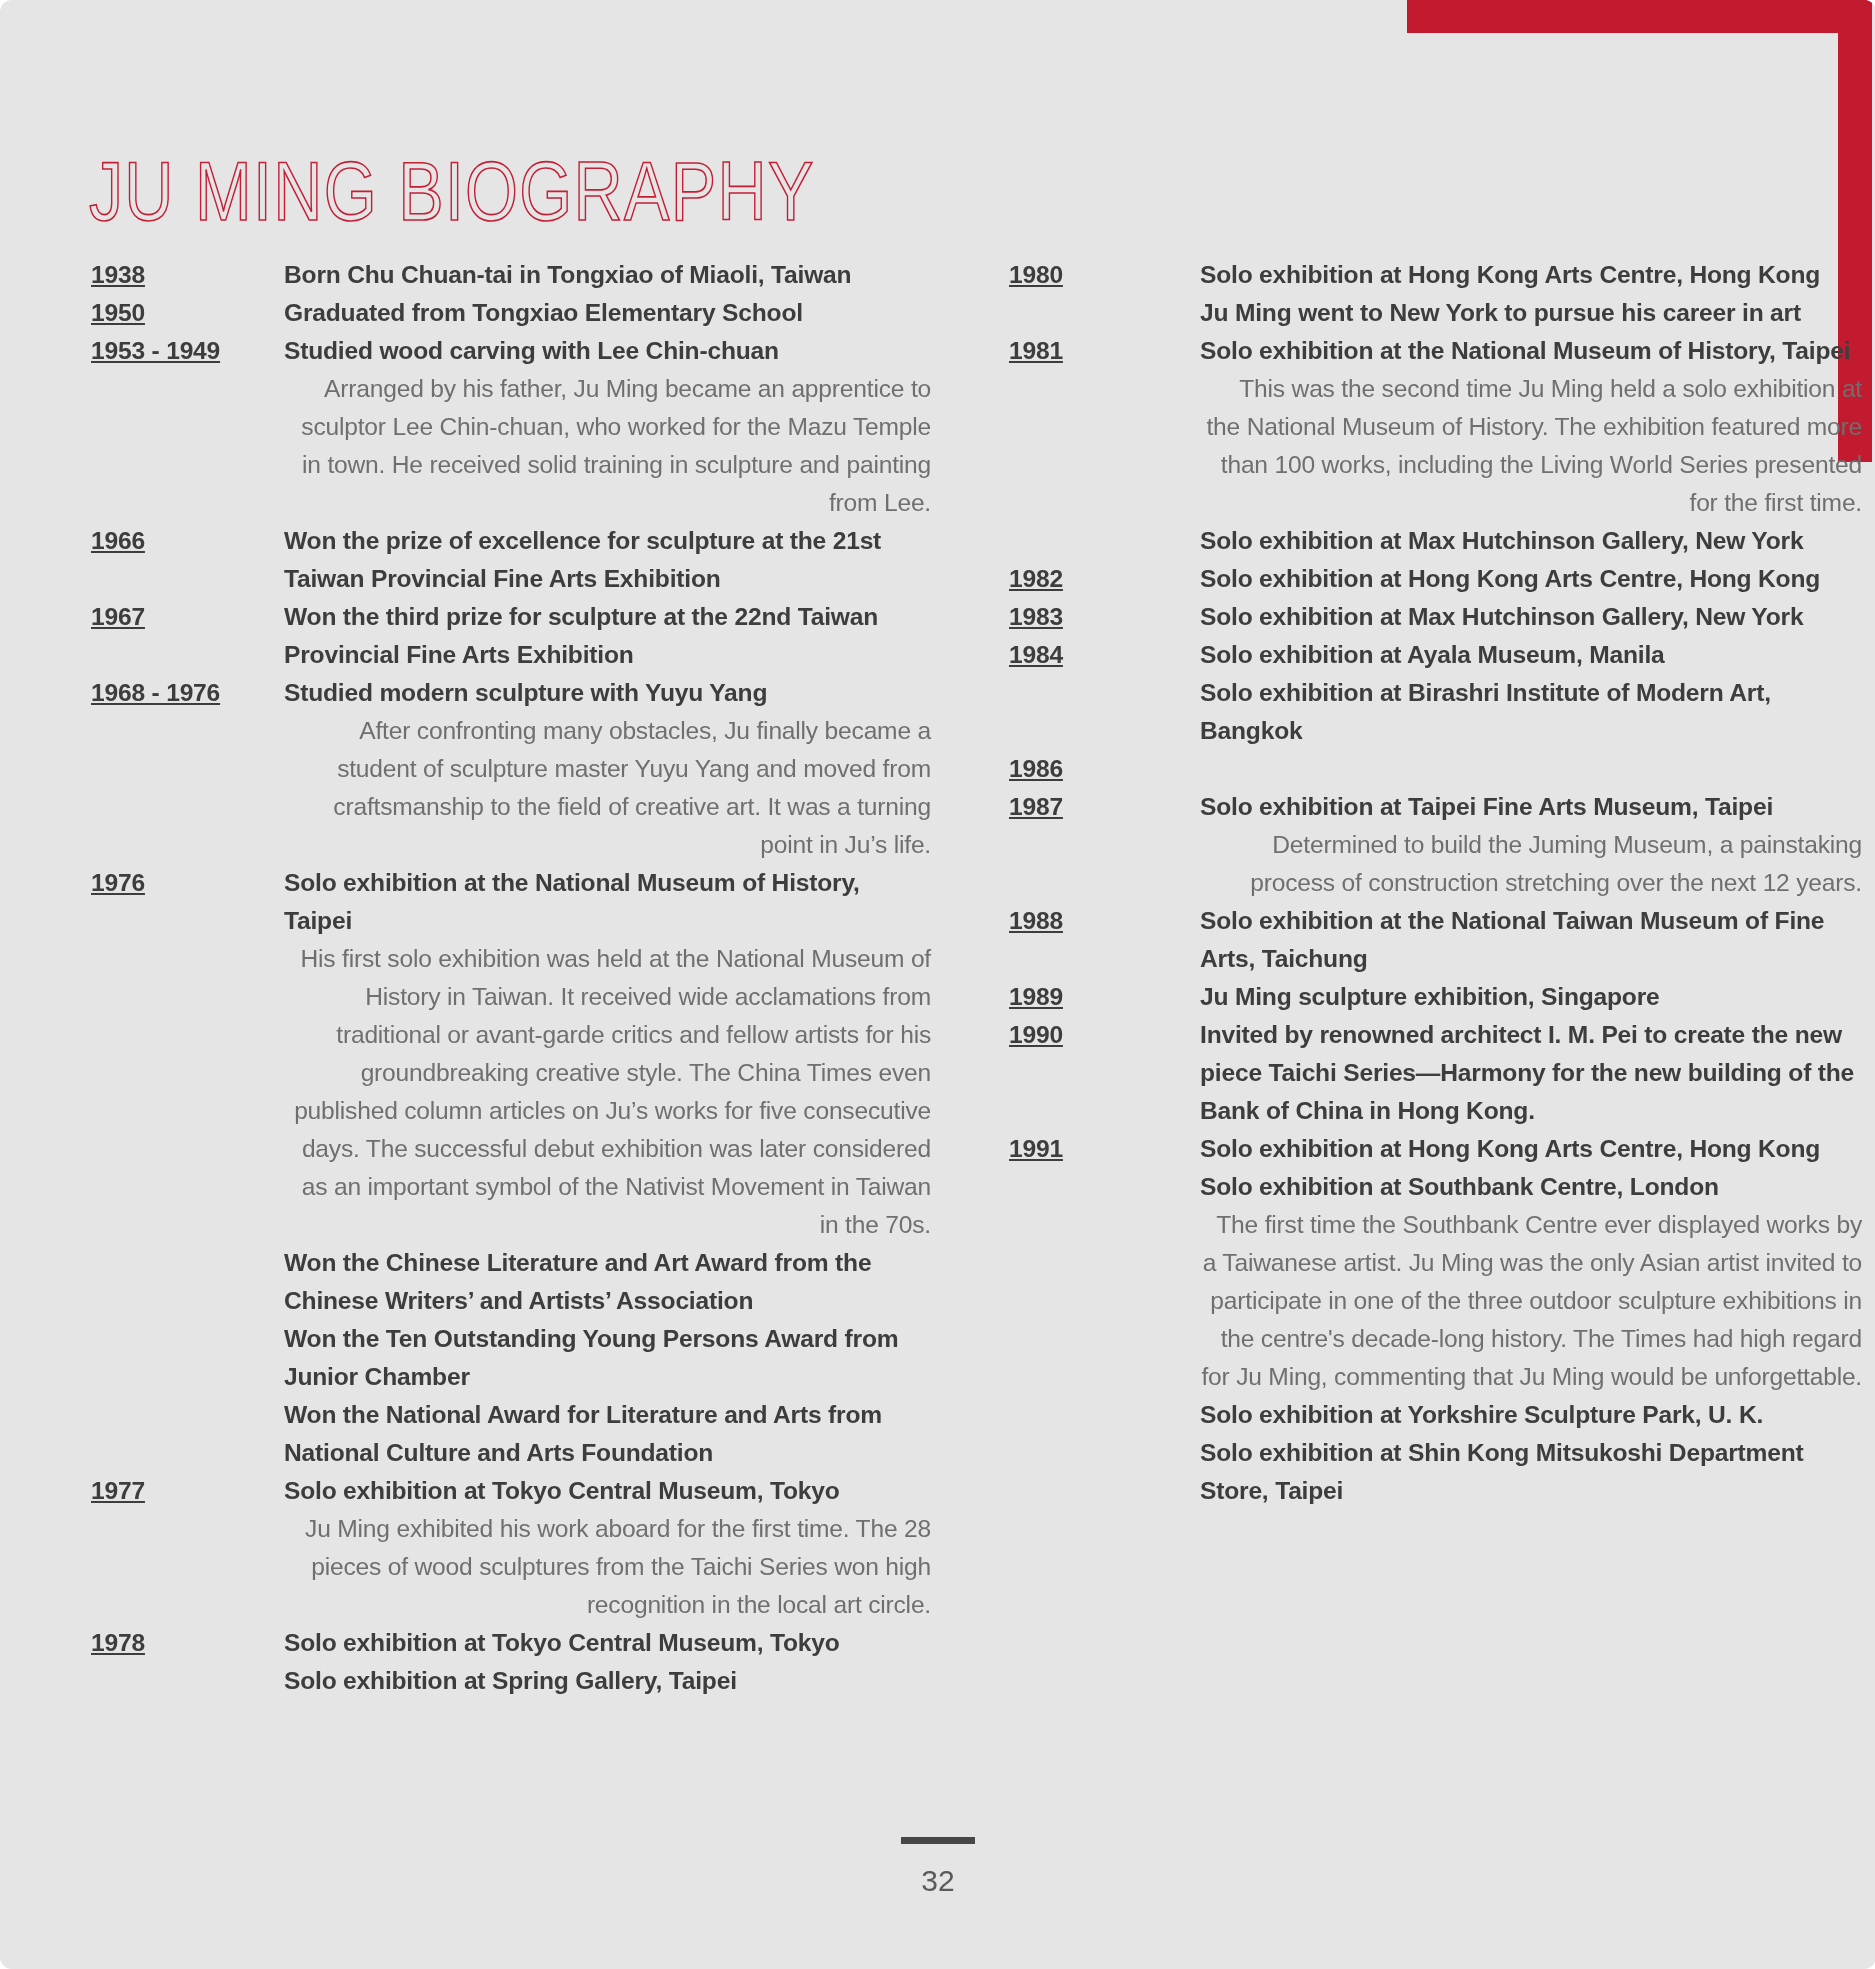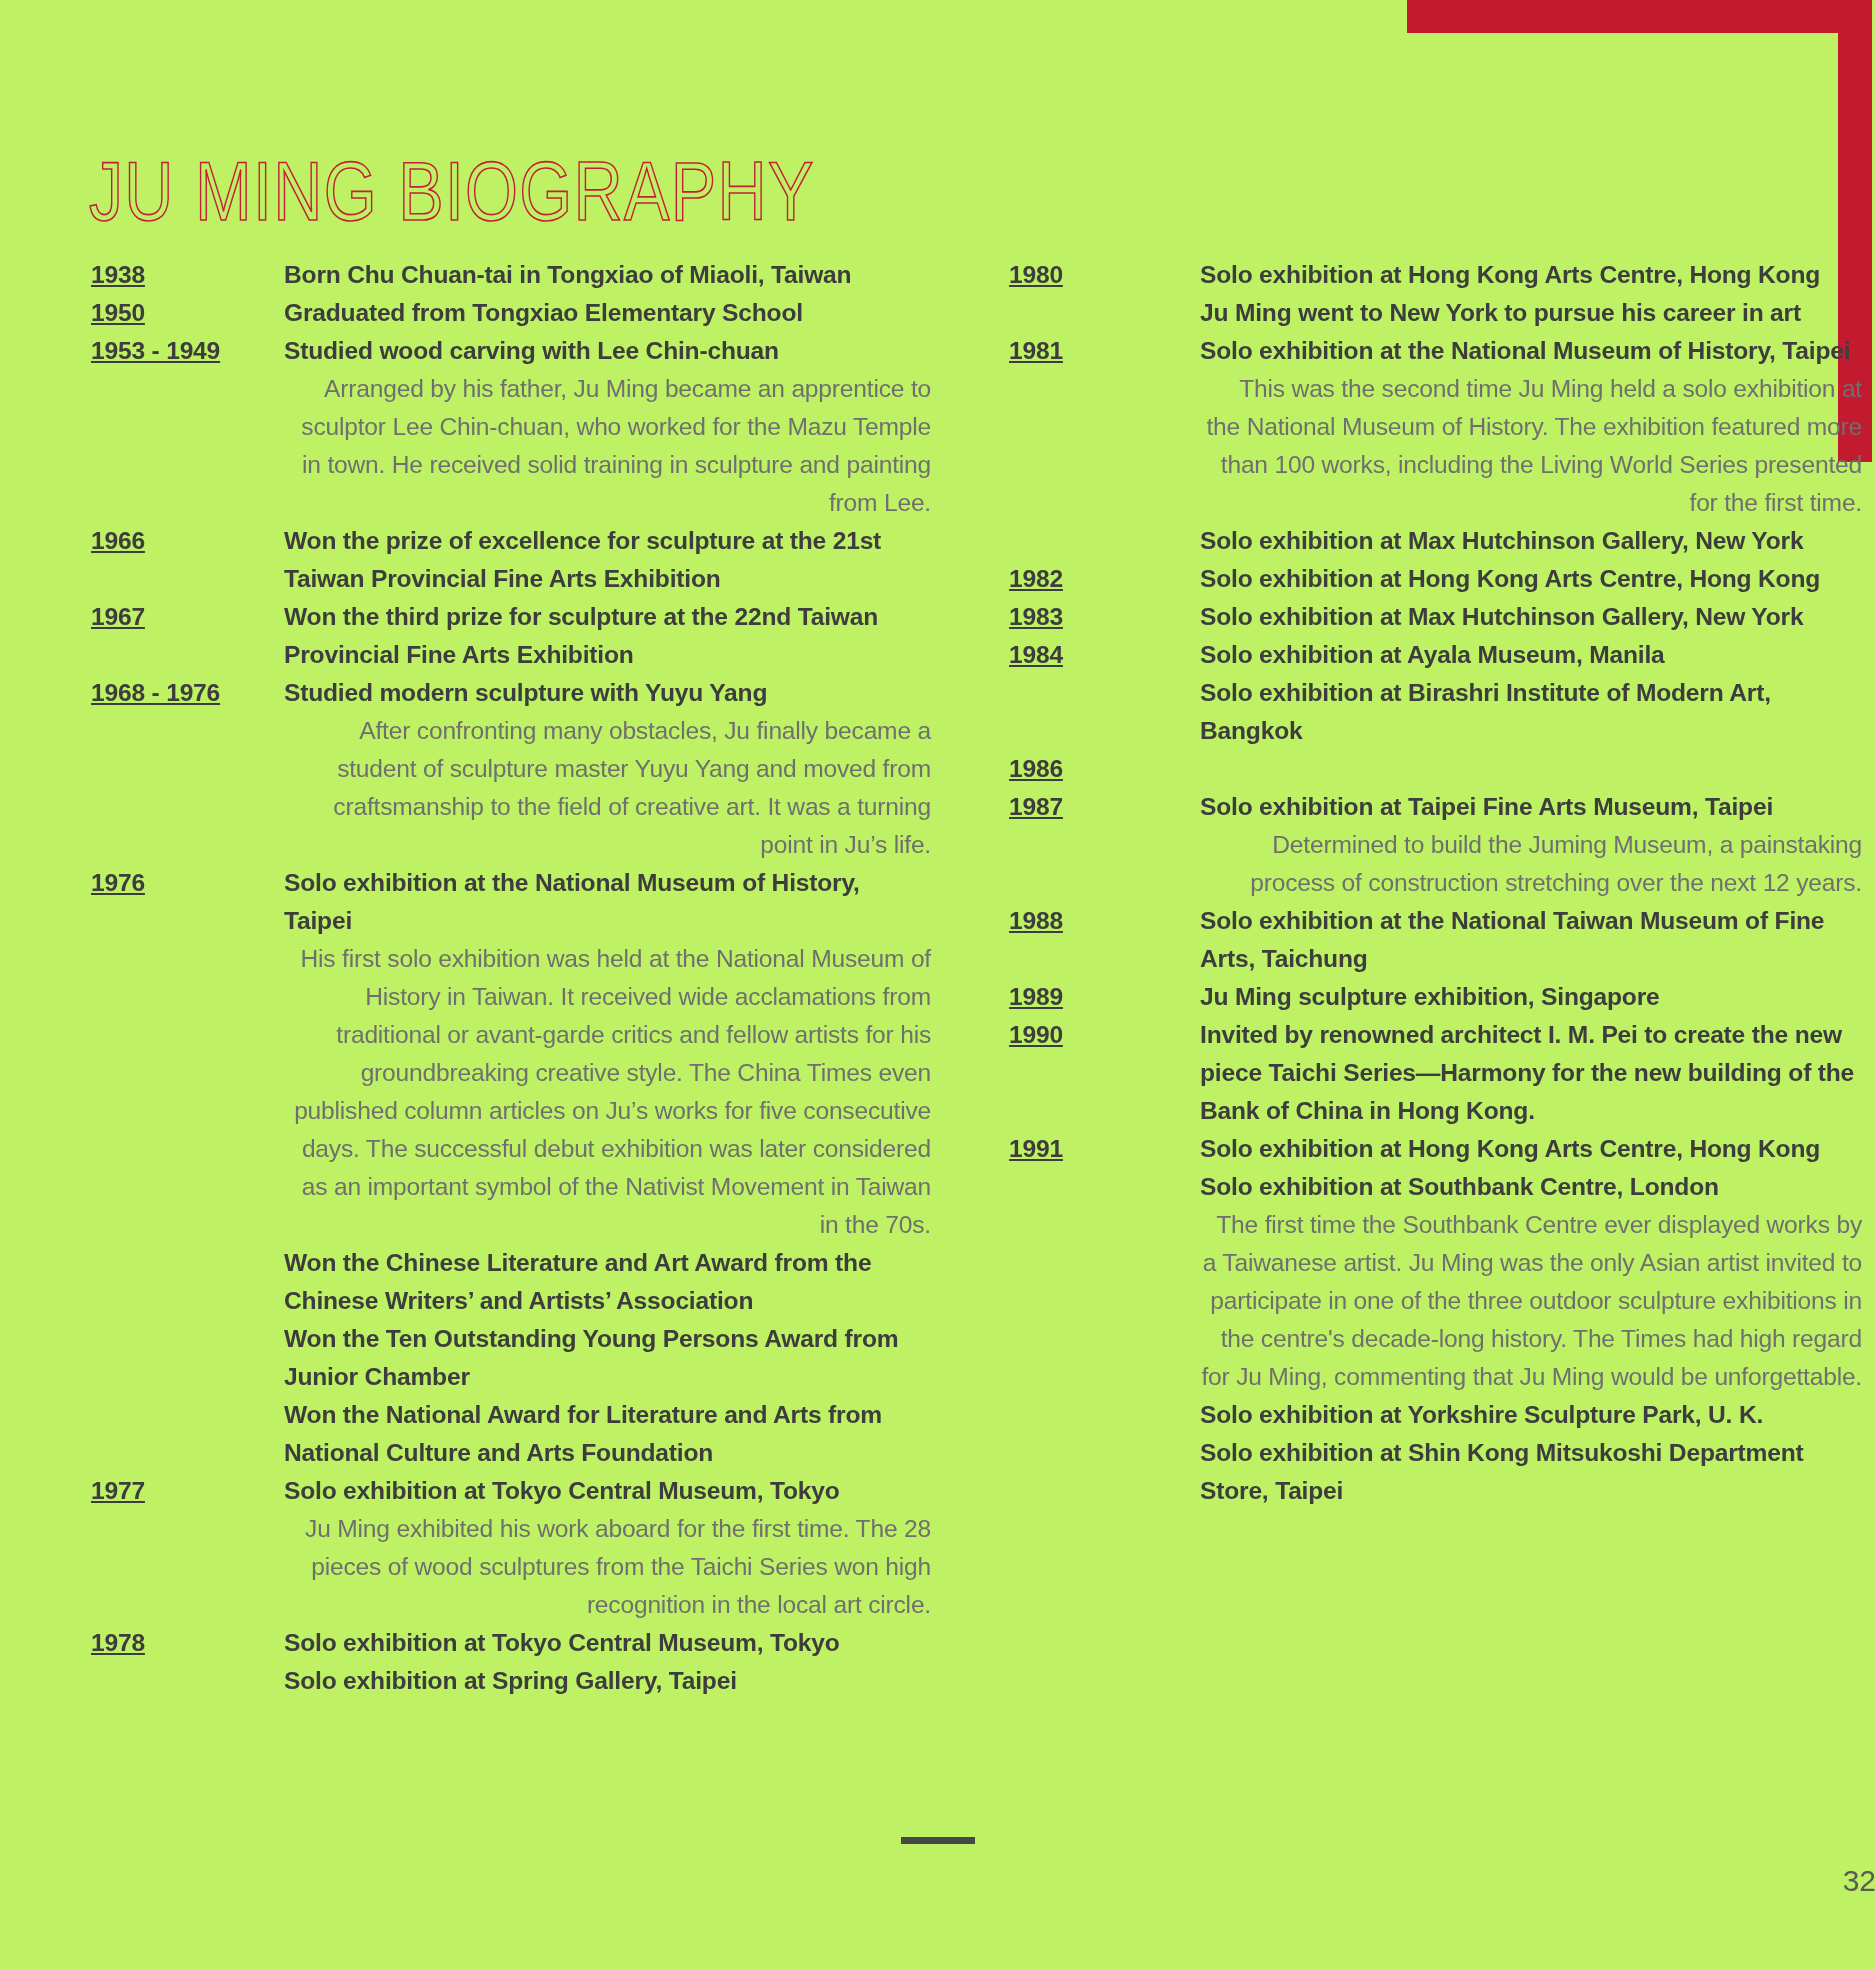--- a/index.html
+++ b/index.html
@@ -1,22 +1,23 @@
 <!DOCTYPE html>
 <html style="font-size:12.7px"><head>
 <meta charset="utf-8">
 <style>
   html, body { margin: 0; padding: 0; background: #ffffff; }
   .page {
     position: relative;
     width: 1876px;
     height: 1969px;
-    background: #bef264;
+    background: #e5e5e5;
     font-family: "Liberation Sans", "DejaVu Sans", sans-serif;
     overflow: hidden;
+    border-radius: 12px;
   }
 
   
   .page-title {
     position: absolute;
     left: 89px;
     top: 94px;
     font-size: 83px;
     line-height: 1;
     letter-spacing: 1.6px;
@@ -77,21 +78,21 @@
   .footer-rule {
     position: absolute;
     left: 901px; top: 1837px;
     width: 74px; height: 7.1px;
     background: #474747;
   }
   .page-number {
     position: absolute;
     left: 0; top: 1864px;
     width: 1876px;
-    text-align: right;
+    text-align: center;
     font-size: 30px;
     color: #5a5a5a;
   }
 </style>
 </head>
 <body>
 
 <div class="page">
 
   <h1 class="page-title">JU MING BIOGRAPHY</h1>

